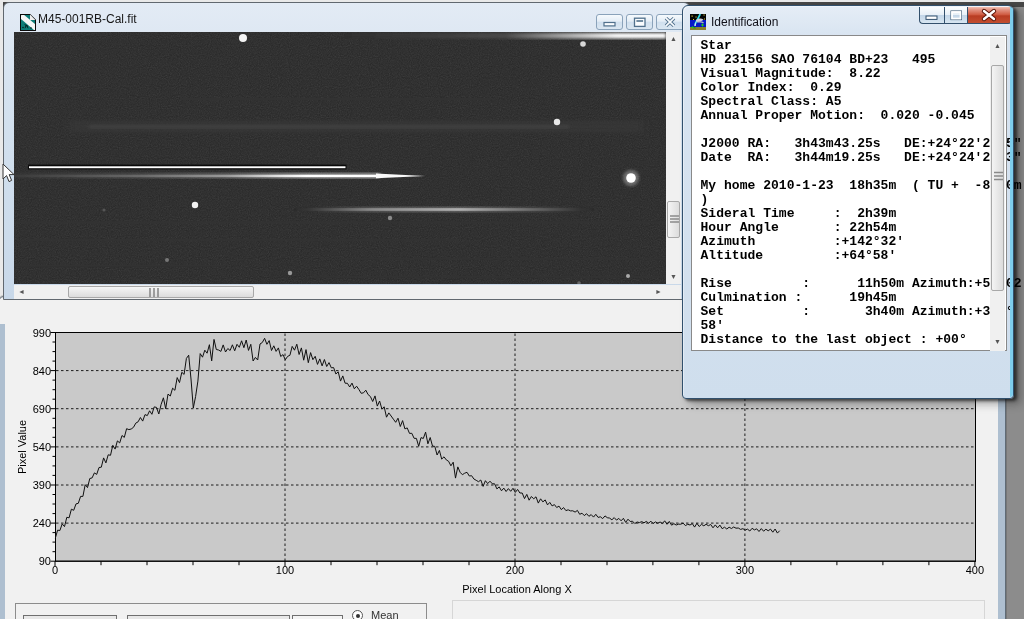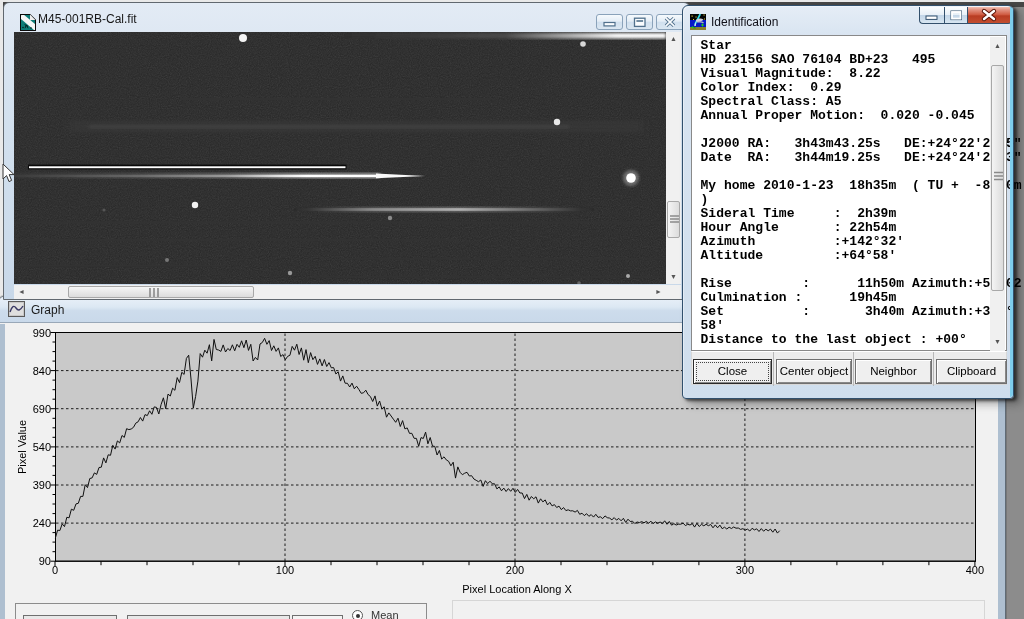--- a/index.html
+++ b/index.html
@@ -65,28 +65,20 @@
 #dclose{left:1px;width:79px;border:1px solid #2a2a2a;outline:1px dotted #444;outline-offset:-4px}
 #dcent{left:84px;width:76px}
 #dneig{left:163px;width:77px}
 #dclip{left:244px;width:71px}
 </style></head><body>
 <div class="abs" id="darkband"></div>
 <div class="abs" id="topstrip"></div>
 <div class="abs" id="leftstrip"></div>
 
 <div class="abs" id="gwin">
- <div class="abs" id="gtitle">
-  <svg class="abs" style="left:9px;top:4px" width="17" height="16" viewBox="0 0 17 16">
-    <rect x="0.5" y="0.5" width="16" height="15" fill="#c8c8c8" stroke="#5a5a5a"></rect>
-    <rect x="2" y="2" width="13" height="12" fill="#dfdfdf"></rect>
-    <path d="M2,11 C4,5 6,4 8,7 C10,10 12,10 15,5" fill="none" stroke="#3a3a66" stroke-width="1.4"></path>
-  </svg>
-  <div class="txt abs">Graph</div>
- </div>
  <div class="abs" id="gbody"></div>
 </div>
 <svg class="abs" style="left:0;top:323px" width="1006" height="296" viewBox="0 0 1006 296">
   <rect x="55.5" y="9.5" width="920" height="228.7" fill="#c9c9c9" stroke="#000"></rect>
   <line x1="56" y1="47.6" x2="975" y2="47.6" class="gd"></line>
     <line x1="56" y1="85.7" x2="975" y2="85.7" class="gd"></line>
     <line x1="56" y1="123.9" x2="975" y2="123.9" class="gd"></line>
     <line x1="56" y1="162.0" x2="975" y2="162.0" class="gd"></line>
     <line x1="56" y1="200.1" x2="975" y2="200.1" class="gd"></line>
     <line x1="285.0" y1="10.5" x2="285.0" y2="238.2" class="gd"></line>
@@ -352,27 +344,18 @@
 Distance to the last object : +00°</pre>
   <div id="ivsb">
     <div class="arr" style="left:4px;top:5px">▲</div>
     <div class="arr" style="left:4px;top:301px">▼</div>
     <div class="sbthumb" style="left:1px;top:28px;width:13px;height:226px"></div>
     <svg class="abs" style="left:4px;top:134px" width="9" height="10">
           <path d="M0,1.5 H9 M0,5 H9 M0,8.5 H9" stroke="#8a8a8a" stroke-width="1.4"></path>
         </svg>
   </div>
  </div>
- <div class="abs" id="ibar">
-   <div style="position:absolute;left:81px;top:0;width:1px;height:34px;background:#b8b8b8"></div>
-   <div style="position:absolute;left:161px;top:0;width:1px;height:34px;background:#b8b8b8"></div>
-   <div style="position:absolute;left:241px;top:0;width:1px;height:34px;background:#b8b8b8"></div>
-   <div class="dbtn" id="dclose">Close</div>
-   <div class="dbtn" id="dcent">Center object</div>
-   <div class="dbtn" id="dneig">Neighbor</div>
-   <div class="dbtn" id="dclip">Clipboard</div>
- </div>
 </div>
 <div class="abs" id="icyan"></div>
 
 <svg class="abs" style="left:2px;top:163px" width="14" height="21" viewBox="0 0 14 21">
  <path d="M1,1 L1,16 L4.6,12.6 L7,18.6 L9.6,17.4 L7.2,11.6 L12,11.6 Z" fill="#fff" stroke="#333" stroke-width="1"></path>
 </svg>
 
 </body></html>

